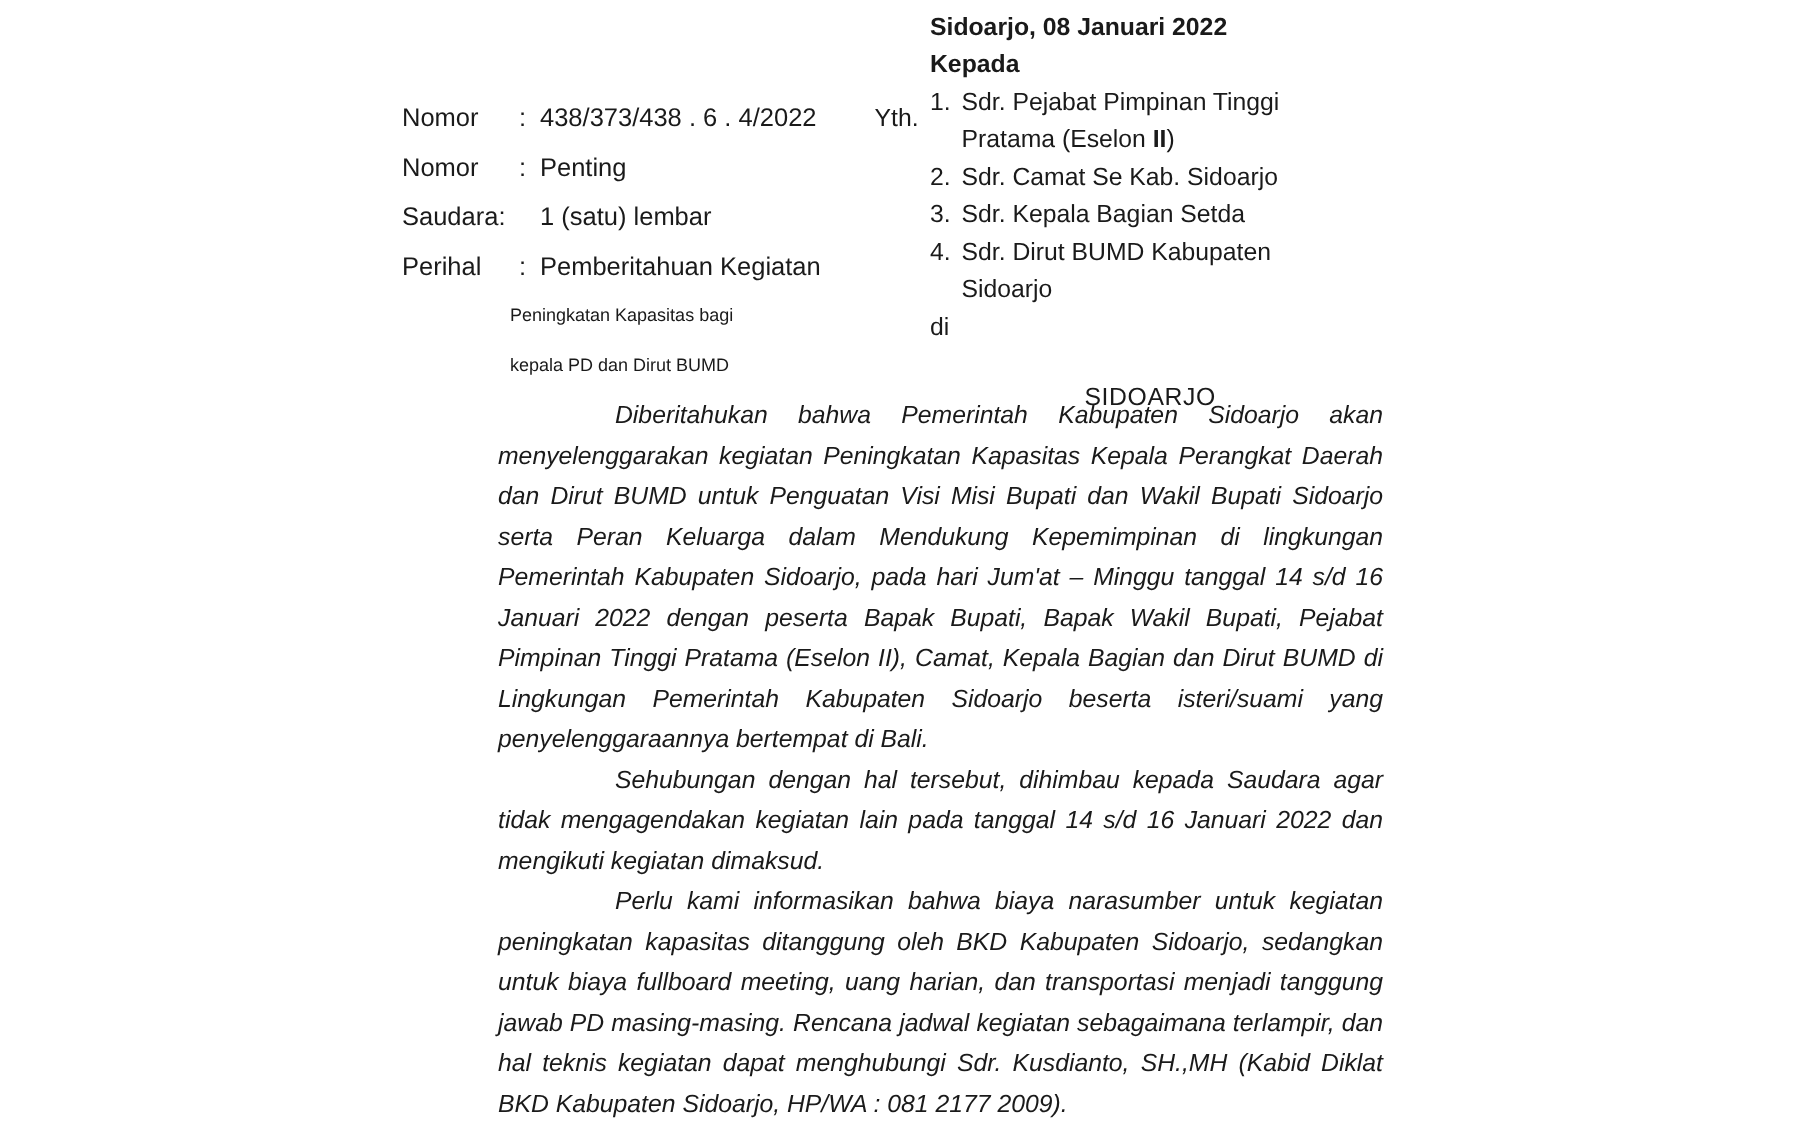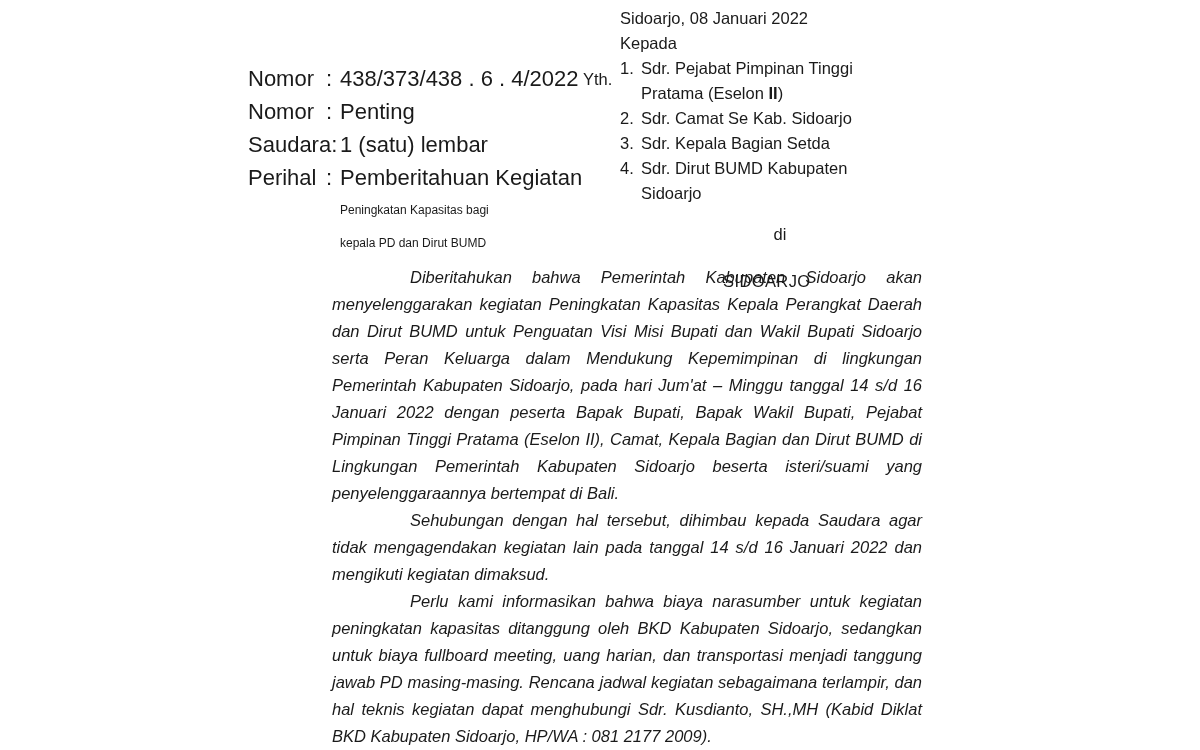--- a/index.html
+++ b/index.html
@@ -37,23 +37,24 @@
   .meta-block {
     position: absolute;
     left: 248px;
     top: 62px;
     width: 300px;
   }
   .meta-row {
     display: flex;
     align-items: baseline;
     height: 33px;
-    font-size: 22px;
+    font-size: 17px;
     line-height: 33px;
     white-space: nowrap;
+    margin-left: 20px;
   }
   .meta-label {
     width: 78px;
     flex: 0 0 78px;
   }
   .meta-colon {
     width: 14px;
     flex: 0 0 14px;
   }
   .meta-value {
@@ -71,20 +72,21 @@
   .addr-block {
     position: absolute;
     left: 620px;
     top: 6px;
     width: 320px;
   }
   .addr-line {
     font-size: 16.5px;
     line-height: 25px;
     white-space: nowrap;
+    font-weight: bold;
   }
   .addr-list {
     list-style: none;
     margin: 0;
     padding: 0;
   }
   .addr-list li {
     font-size: 16.5px;
     line-height: 25px;
     position: relative;
@@ -104,22 +106,21 @@
   .yth {
     position: absolute;
     left: 583px;
     top: 67px;
     font-size: 16.5px;
     line-height: 25px;
   }
   .di-line {
     font-size: 16.5px;
     line-height: 25px;
-    margin-top: 16px;
-    text-align: center;
+    margin-top: 0px;
   }
   .city-line {
     font-size: 16.5px;
     line-height: 25px;
     padding-left: 103px;
     letter-spacing: 0.4px;
     margin-top: 22px;
   }
 
   

